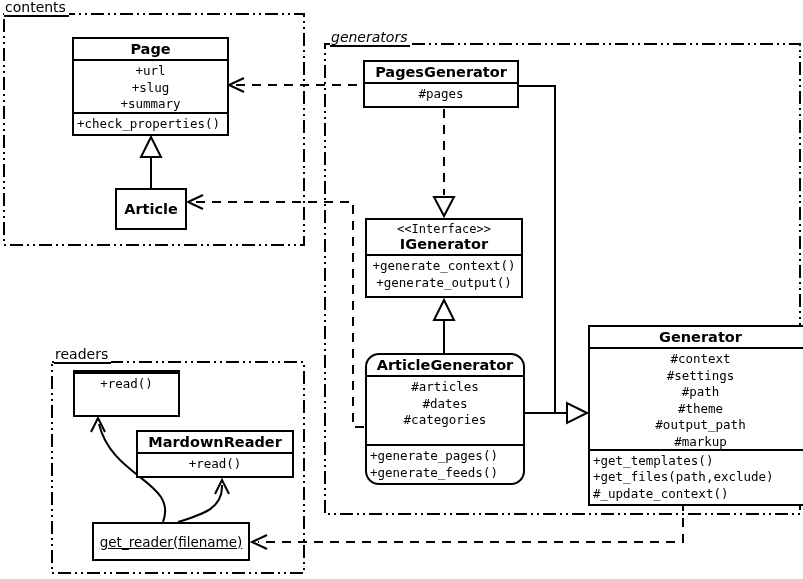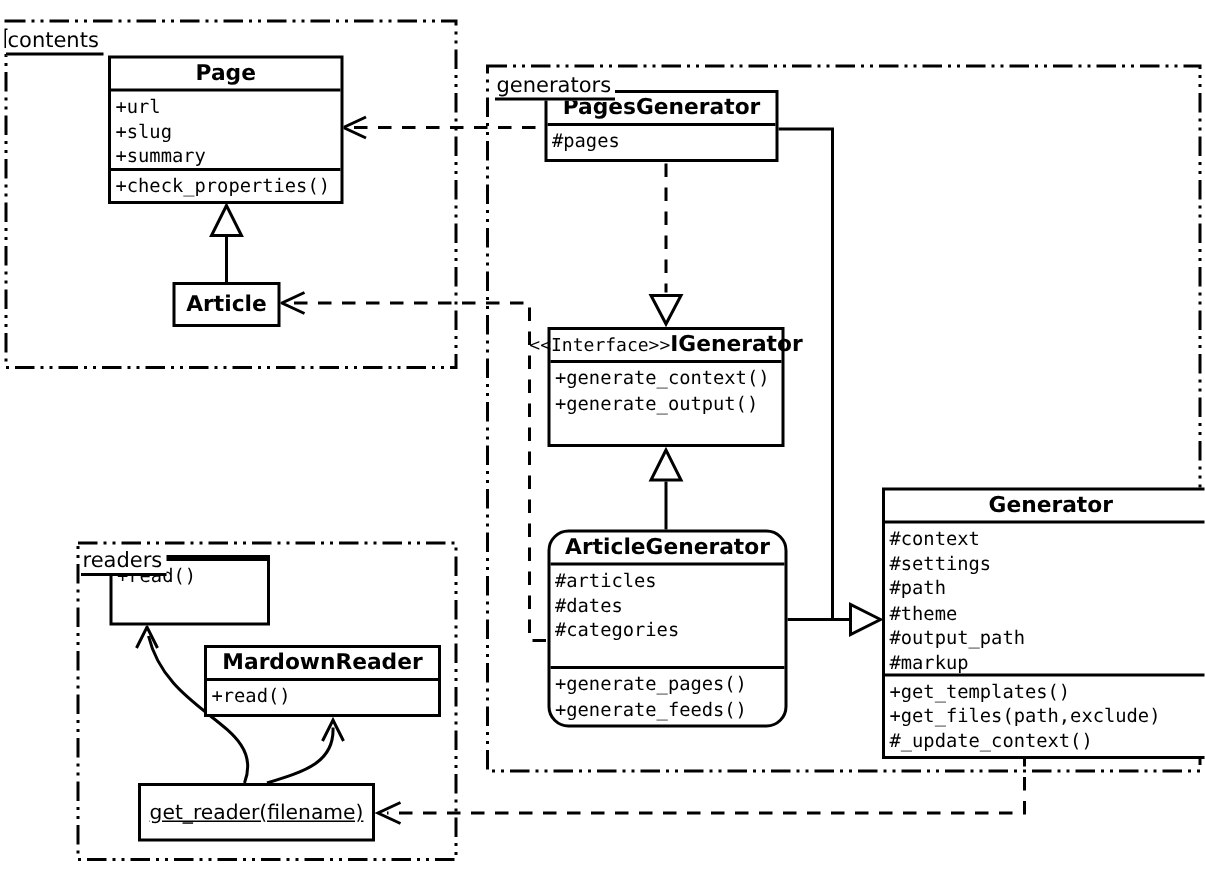--- a/index.html
+++ b/index.html
@@ -11,21 +11,20 @@
   .stage{position:absolute;left:0;top:0;width:803px;height:579px;}
   svg.overlay{position:absolute;left:0;top:0;z-index:1;}
   .pkg-label{
     position:absolute;z-index:3;
     font:14px "DejaVu Sans",sans-serif;
     line-height:14px;
     padding:0 3px 1px 1px;
     border-bottom:2px solid #000;
     background:#fff;
     white-space:nowrap;
-    margin-top:20px;
   }
   .cls{
     position:absolute;z-index:2;
     background:#fff;border:2px solid #000;box-sizing:border-box;
     display:flex;flex-direction:column;
   }
   .cls-title{
     font:bold 14.5px "DejaVu Sans",sans-serif;
     text-align:right;
     display:flex;align-items:center;justify-content:center;
@@ -41,21 +40,21 @@
   .cls-title .tname{display:block;}
   .cls-sec{
     border-top:2px solid #000;
     font:12.5px "DejaVu Sans Mono",monospace;
     line-height:16.5px;
     padding:2px 3px;
     flex:none;
     white-space:nowrap;
     overflow:hidden;
   }
-  .cls-sec.grow{flex:1;}
+  .cls-sec.grow{flex:1;text-align:center;}
   .plain{
     position:absolute;z-index:2;
     background:#fff;border:2px solid #000;box-sizing:border-box;
     display:flex;align-items:center;justify-content:center;
     font:13.5px "DejaVu Sans",sans-serif;
     white-space:nowrap;
   }
 </style>
 </head>
 <body>
@@ -92,48 +91,48 @@
     <path d="M267,535 L252,542 L267,549" fill="none" stroke="#000" stroke-width="2"></path>
 
     <path d="M163,522 C178,482 112,478 99,424" fill="none" stroke="#000" stroke-width="2"></path>
     <path d="M91,432 L98,418 L105,432" fill="none" stroke="#000" stroke-width="2"></path>
 
     <path d="M178,522 C204,514 223,508 222,485" fill="none" stroke="#000" stroke-width="2"></path>
     <path d="M215,494 L222,480 L229,494" fill="none" stroke="#000" stroke-width="2"></path>
   </svg>
 
   <div class="pkg-label" style="left:4px;top:0px;">contents</div>
-  <div class="pkg-label" style="left:330px;top:30px;">generators</div>
+  <div class="pkg-label" style="left:330px;top:30px;font-style:italic;">generators</div>
   <div class="pkg-label" style="left:54px;top:347px;">readers</div>
 
   <div class="cls" style="left:72px;top:37px;width:157px;height:99px;">
     <div class="cls-title">Page</div>
     <div class="cls-sec grow">
       <div>+url</div>
       <div>+slug</div>
       <div>+summary</div>
     </div>
     <div class="cls-sec">
       <div>+check_properties()</div>
     </div>
   </div>
 
-  <div class="cls" style="left:115px;top:188px;width:72px;height:30px;">
+  <div class="cls" style="left:115px;top:188px;width:72px;height:42px;">
     <div class="cls-title" style="flex:1;">Article</div>
   </div>
 
   <div class="cls" style="left:363px;top:60px;width:156px;height:48px;">
     <div class="cls-title">PagesGenerator</div>
     <div class="cls-sec grow">
       <div>#pages</div>
     </div>
   </div>
 
   <div class="cls" style="left:365px;top:218px;width:158px;height:80px;">
-    <div class="cls-title" style="">
+    <div class="cls-title" style="flex-direction:column;">
       <span class="stereo">&lt;&lt;Interface&gt;&gt;</span>
       <span class="tname">IGenerator</span>
     </div>
     <div class="cls-sec grow">
       <div>+generate_context()</div>
       <div>+generate_output()</div>
     </div>
   </div>
 
   <div class="cls" style="left:365px;top:353px;width:160px;height:132px;border-radius:14px;">

